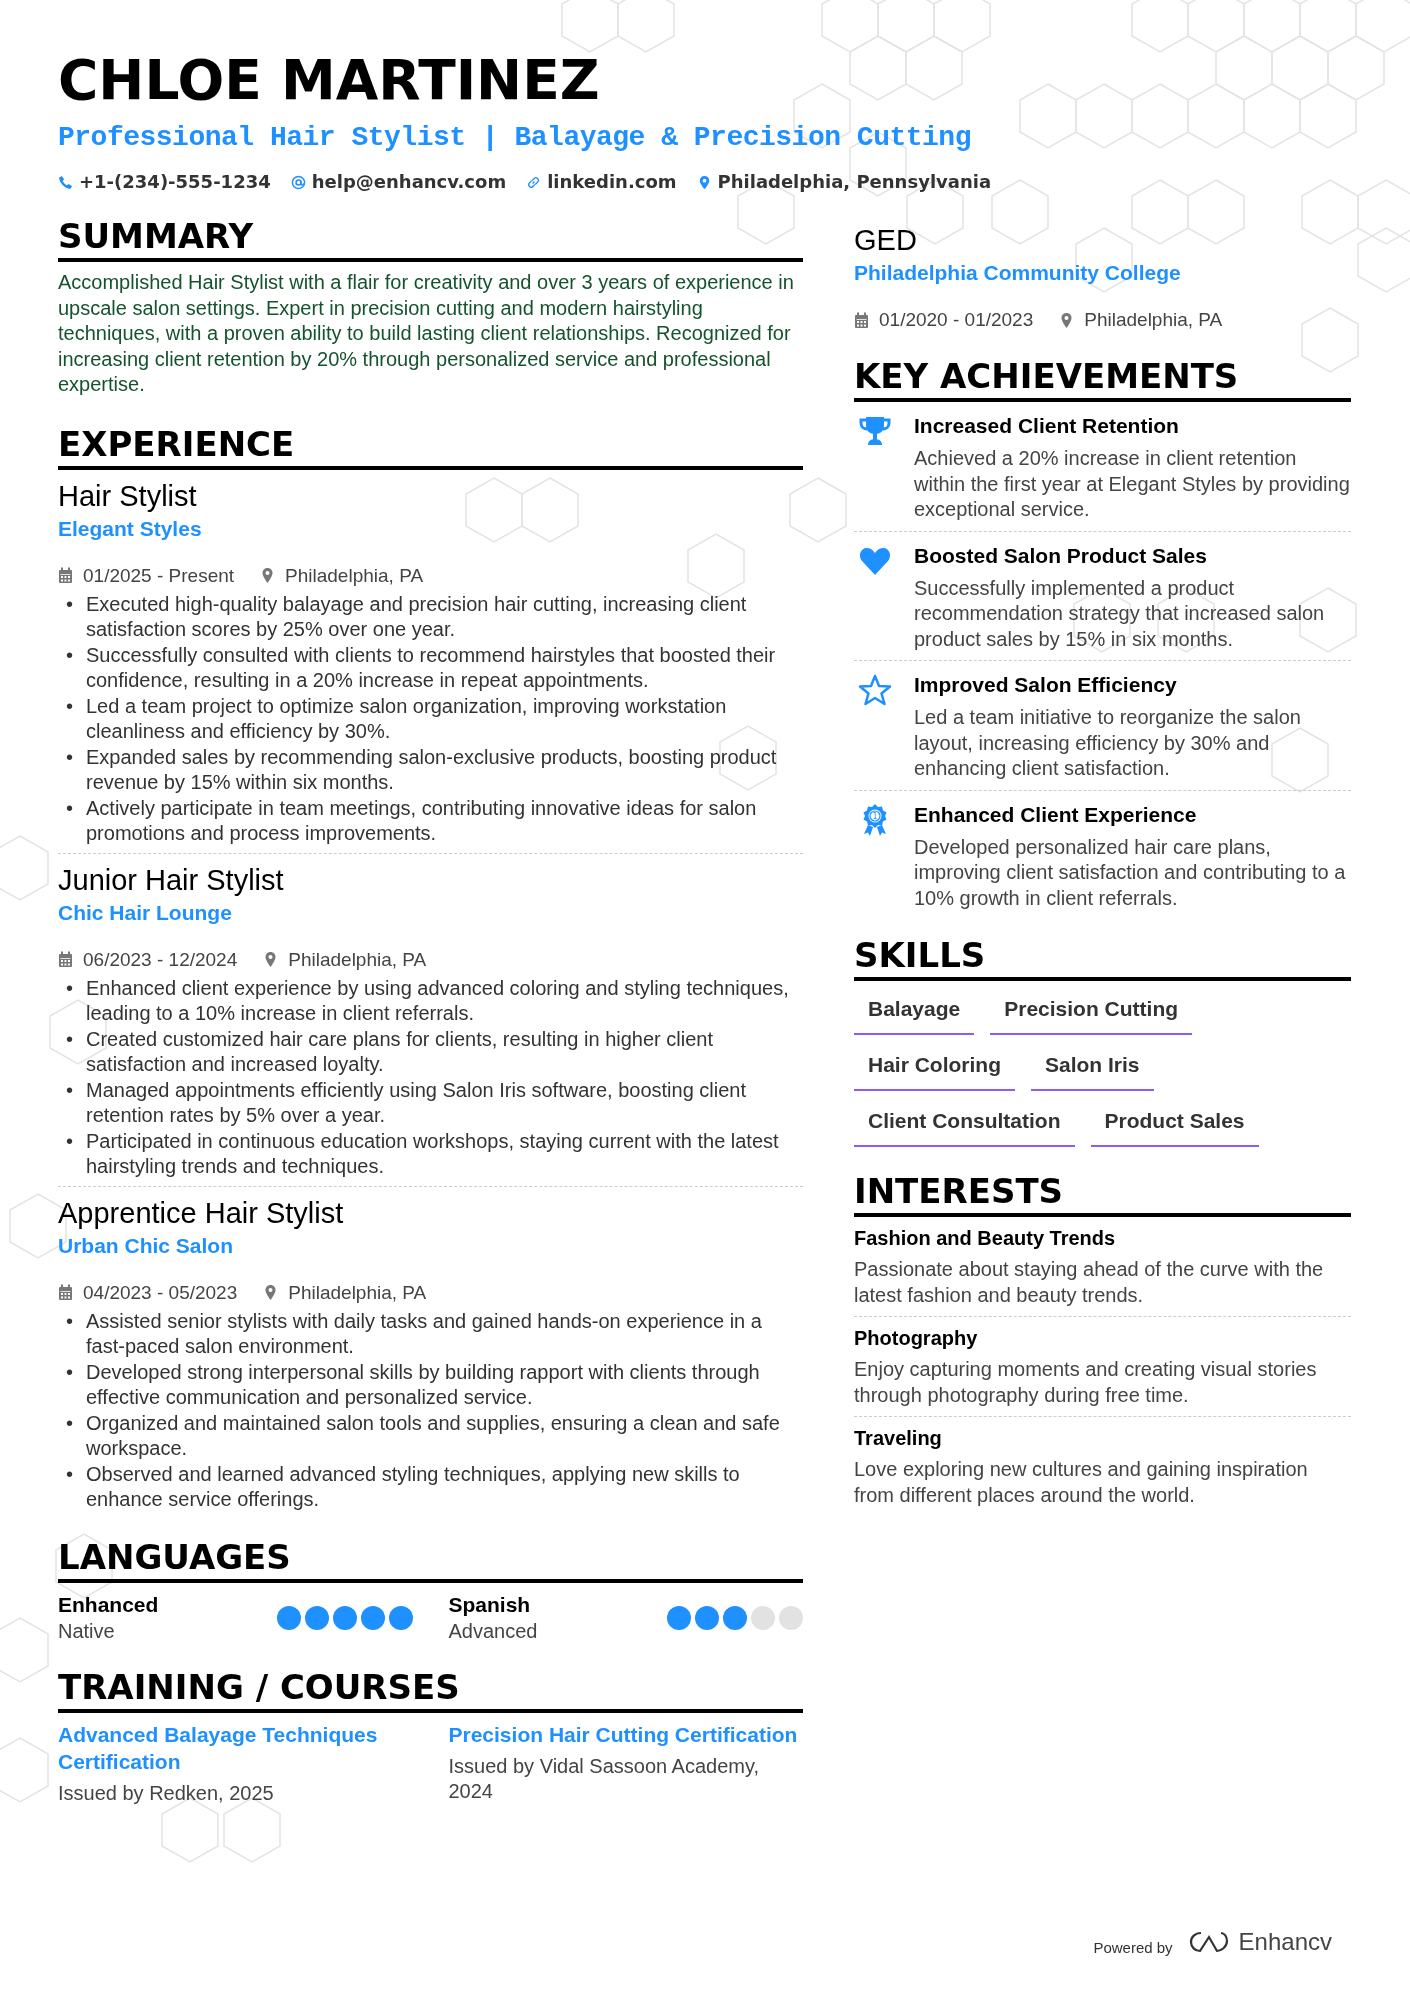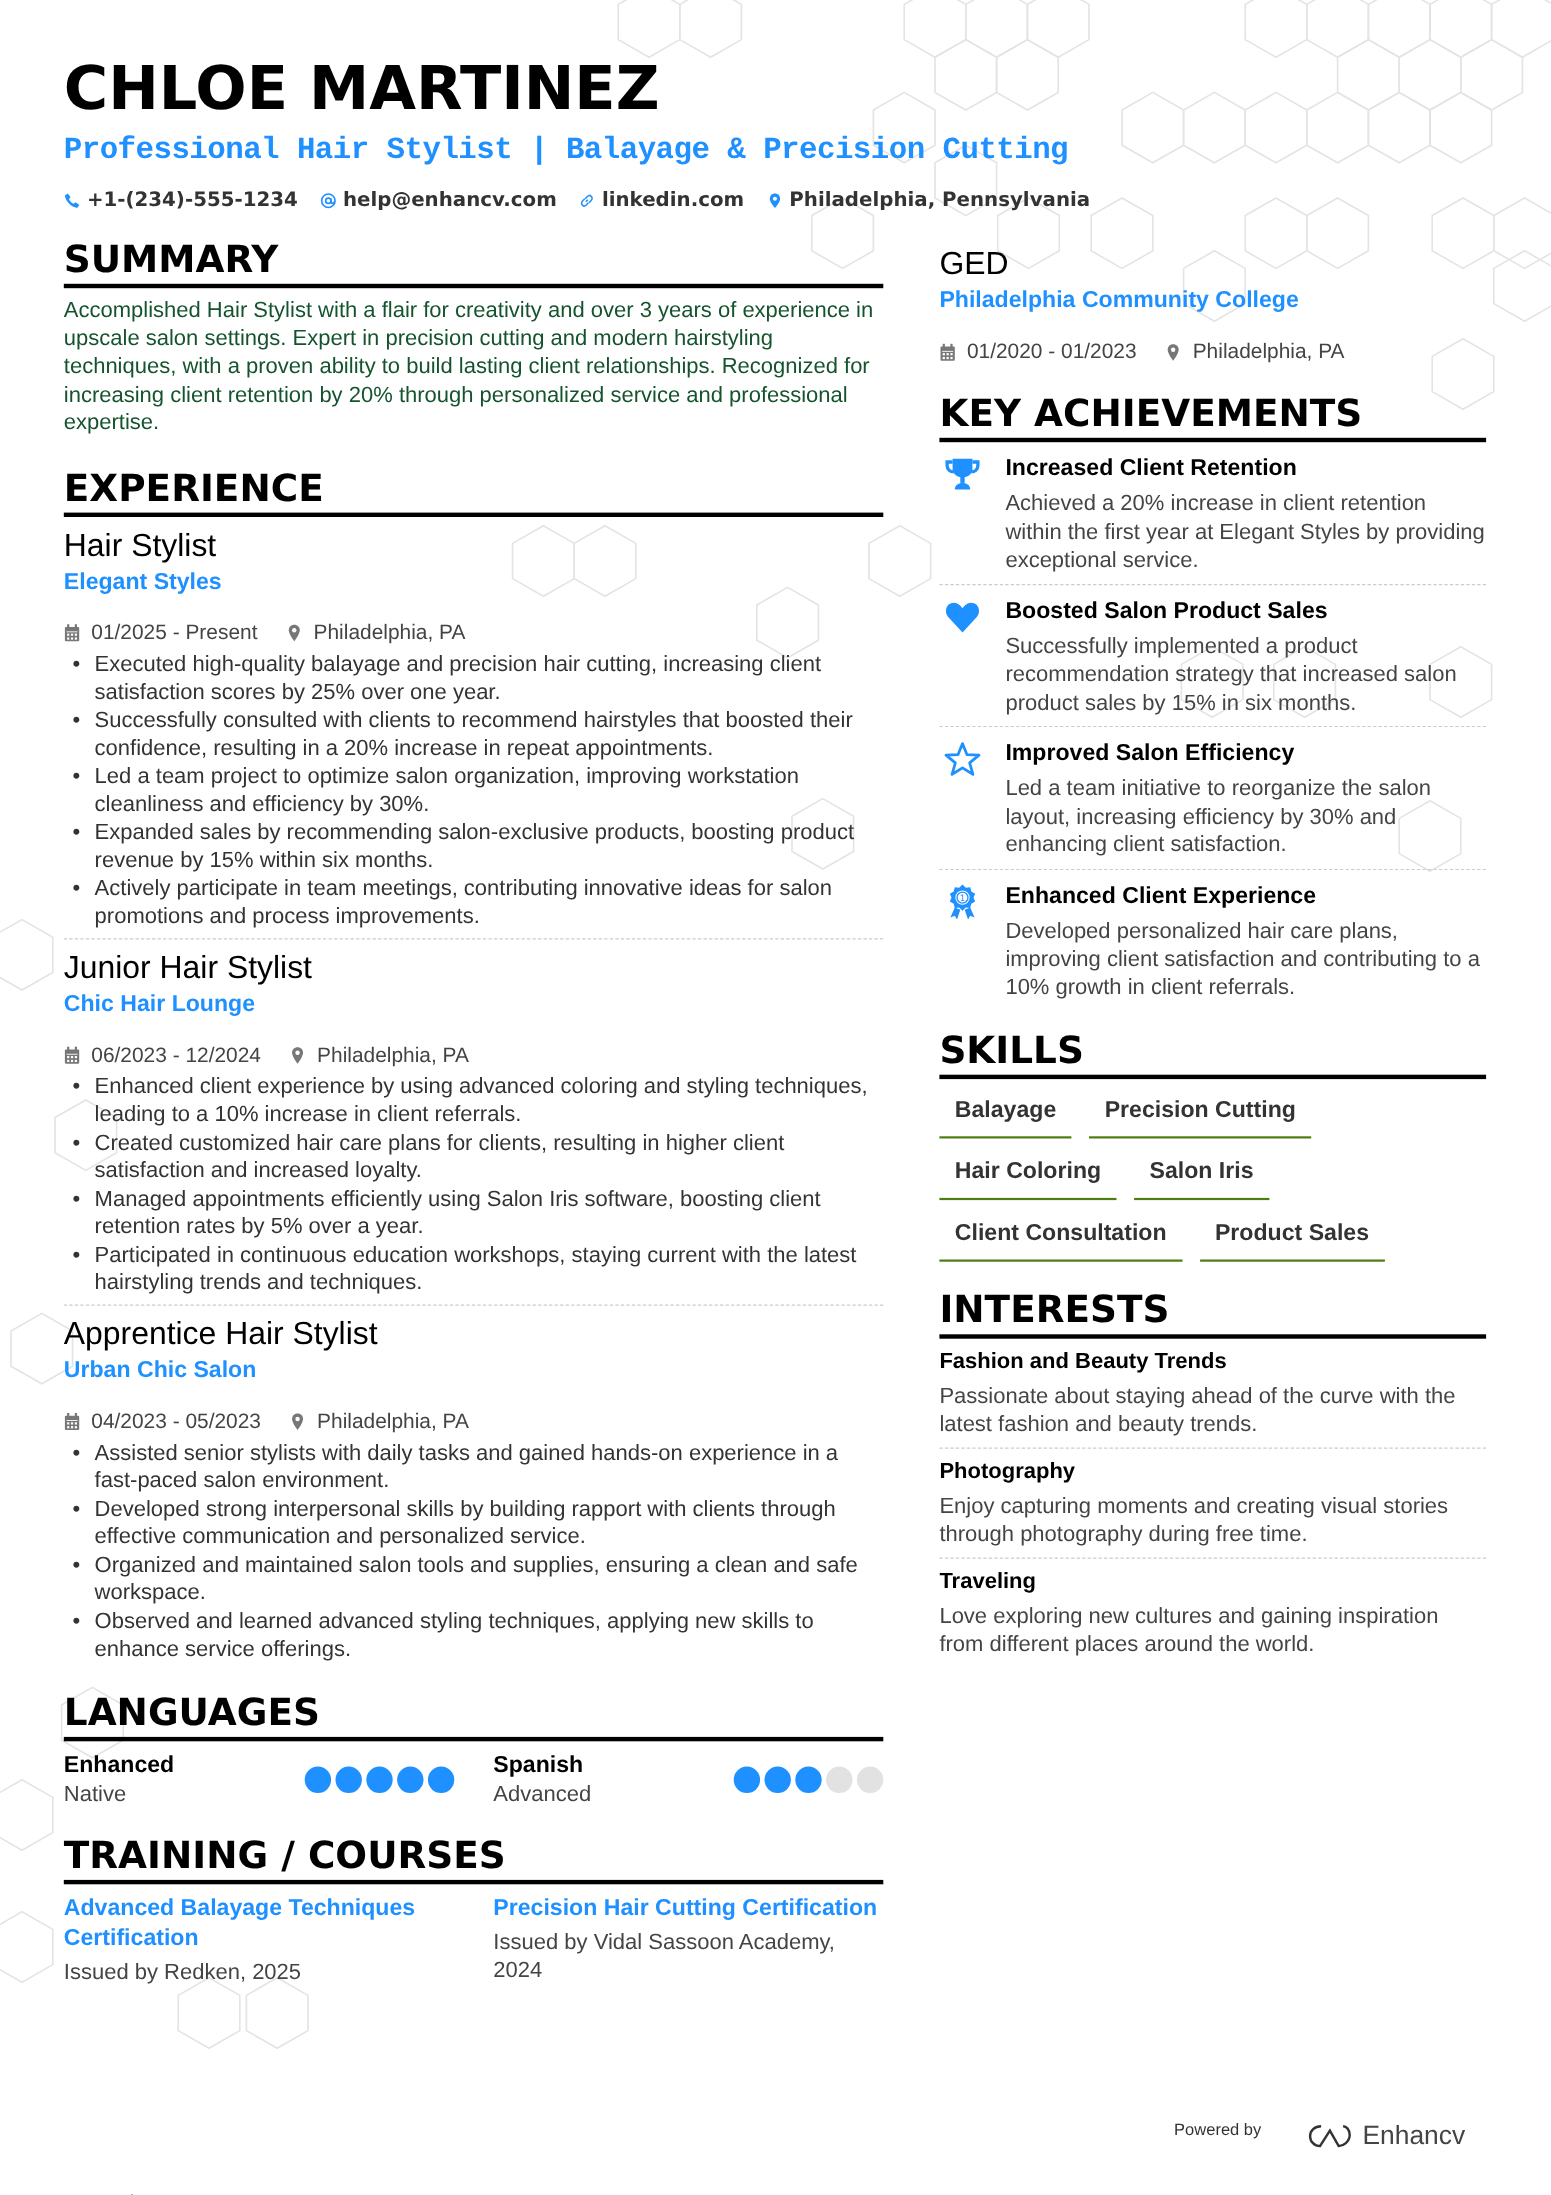--- a/index.html
+++ b/index.html
@@ -40,27 +40,27 @@
   .train-title { font-weight: bold; font-size: 21px; line-height: 27px; color: #1e90ff; }
   .train-issuer { margin-top: 6px; font-size: 20px; line-height: 25px; color: #444; }
   .degree { margin-top: 6px; font-size: 29px; line-height: 36px; color: #000; }
   .ach { display: flex; gap: 18px; padding: 10px 0 8px; border-bottom: 1.5px dashed #ccc; }
   .ach:last-child { border-bottom: none; }
   .ach-icon { width: 42px; flex: 0 0 42px; display: flex; justify-content: center; padding-top: 2px; }
   .ach-icon svg { width: 34px; height: 34px; }
   .ach-title { font-weight: bold; font-size: 21px; line-height: 28px; color: #000; }
   .ach-desc { margin-top: 6px; font-size: 20px; line-height: 25.5px; color: #444; }
   .skills { display: flex; flex-wrap: wrap; gap: 14px 16px; margin-top: 12px; width: 470px; }
-  .skill { font-weight: bold; font-size: 21px; line-height: 28px; color: #333; padding: 2px 14px 10px; border-bottom: 2px solid #4d7c0f; }
+  .skill { font-weight: bold; font-size: 21px; line-height: 28px; color: #333; padding: 2px 14px 10px; border-bottom: 2px solid #8b5cf6; }
   .interest { padding: 8px 0 8px; border-bottom: 1.5px dashed #ccc; }
   .interest:last-child { border-bottom: none; }
   .interest-title { font-weight: bold; font-size: 20px; line-height: 26px; color: #000; }
   .interest-desc { margin-top: 6px; font-size: 20px; line-height: 25.5px; color: #444; }
   .footer-left { position: absolute; left: 66px; top: 1992px; font-size: 15px; color: #333; }
-  .footer-right { position: absolute; right: 78px; top: 1928px; display: flex; align-items: flex-start; gap: 40px; font-size: 15px; color: #333; }
+  .footer-right { position: absolute; right: 78px; top: 1928px; display: flex; align-items: flex-end; gap: 14px; font-size: 15px; color: #333; }
   .brand { display: flex; align-items: center; gap: 8px; font-size: 24px; color: #444; }
   .brand svg { width: 44px; height: 26px; }
 </style>
 </head>
 <body>
 
 <svg class="hexbg" viewBox="0 0 1410 1995" xmlns="http://www.w3.org/2000/svg">
   <defs>
     <polygon id="hx" points="0,-32 28,-16 28,16 0,32 -28,16 -28,-16" fill="none" stroke="#e4e4e4" stroke-width="1.5"></polygon>
   </defs>

